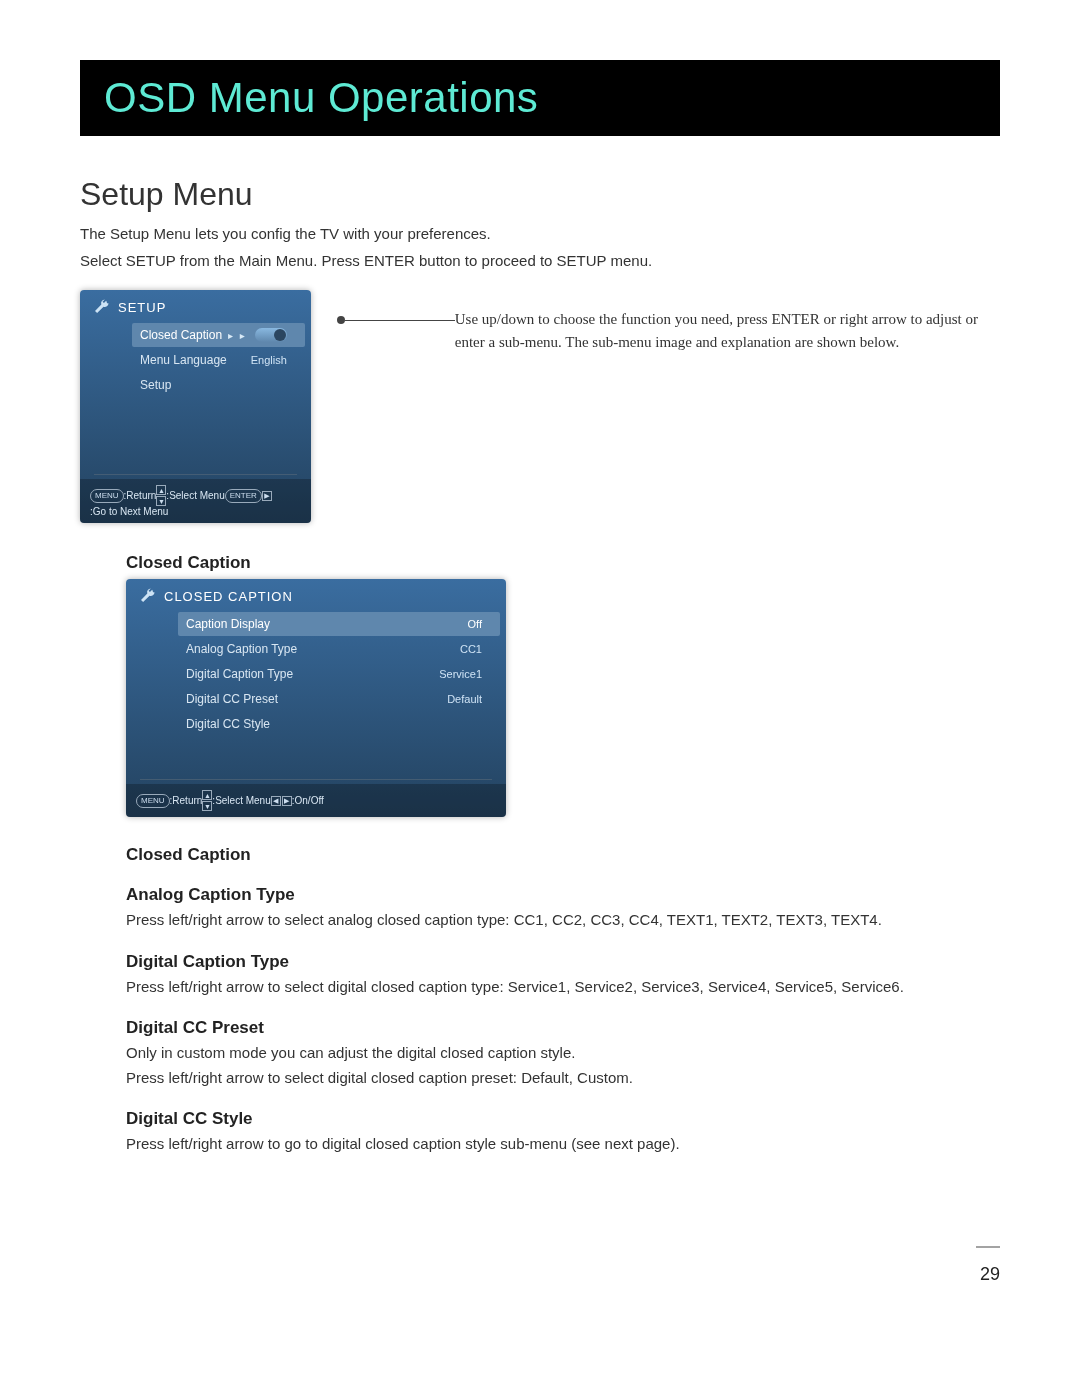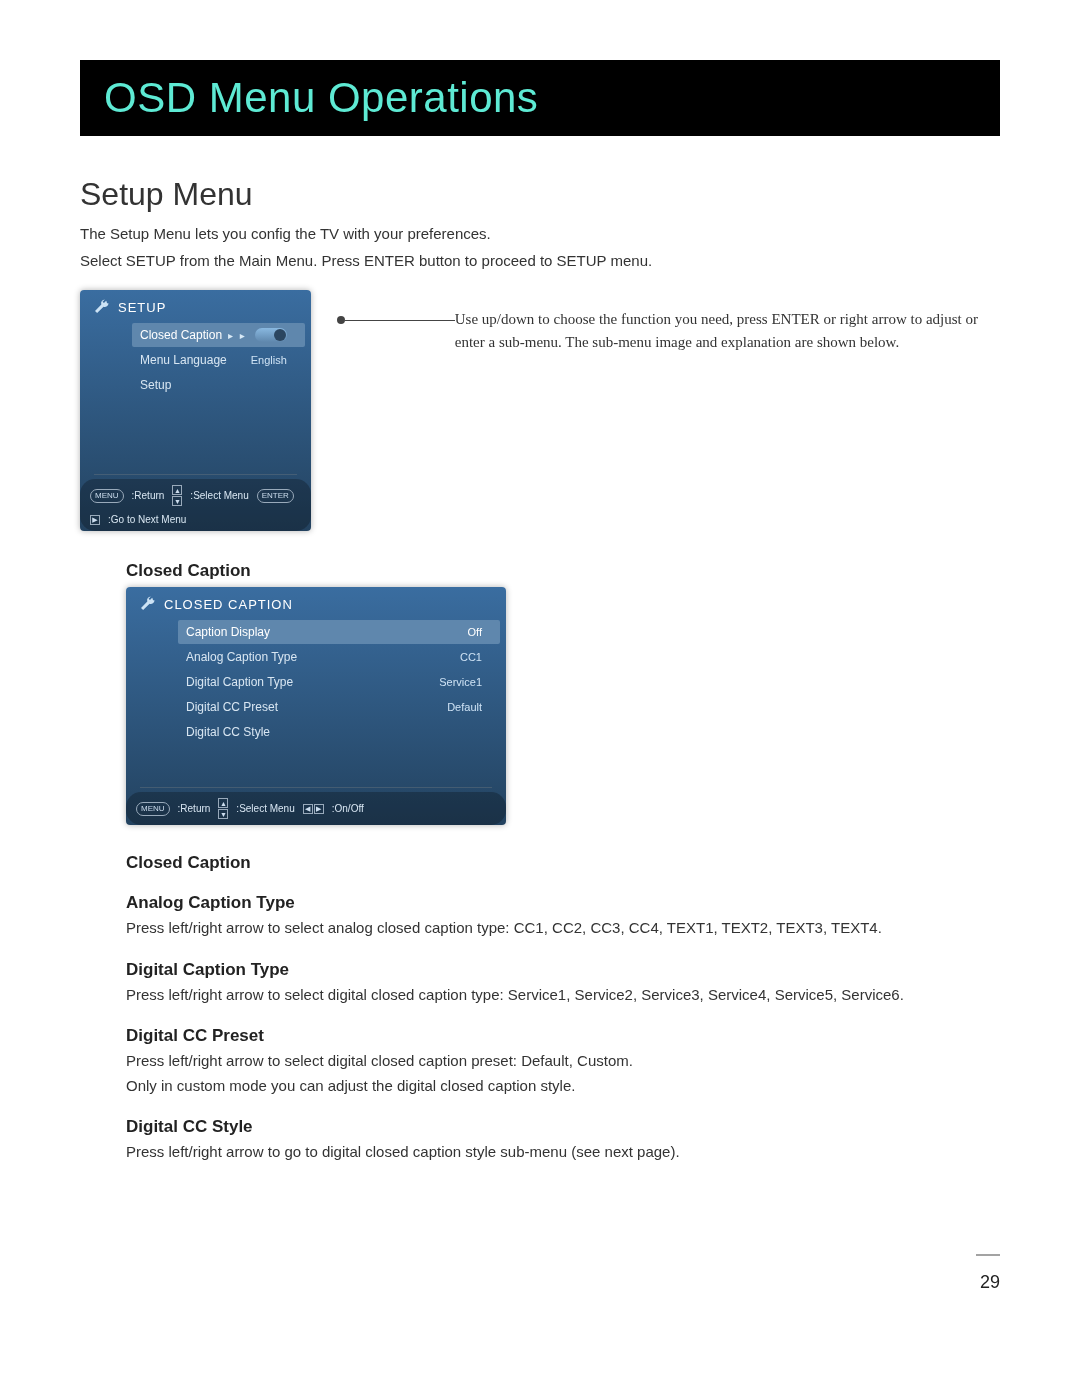--- a/index.html
+++ b/index.html
@@ -10,21 +10,21 @@
   .intro { font-size: 15px; line-height: 1.5; margin: 4px 0; color:#333; }
   .top-row { display: flex; gap: 30px; margin-top: 18px; margin-bottom: 30px; }
   .menu-card { width: 380px; border-radius: 4px; overflow: hidden; background: linear-gradient(#3a6da0,#23425f); color: #d8e6f2; font-size: 12px; box-shadow: 0 0 6px rgba(0,0,0,.3); }
   .menu-card .title-row { display:flex; align-items:center; gap:8px; padding: 8px 12px 4px 12px; font-size: 13px; letter-spacing:1px; color:#fff;}
   .menu-card .wrench { width:18px; height:18px; }
   .menu-card .rows { padding: 2px 0 12px 46px; }
   .menu-row { display:flex; align-items:center; justify-content:space-between; padding:5px 18px 5px 8px; margin:1px 6px; border-radius:2px; }
   .menu-row.selected { background:#5f87ad; color:#fff; }
   .menu-row .val { color:#cfe3f5; font-size:11px; }
   .menu-row.selected .val { color:#fff; }
-  .menu-footer { display:flex; align-items:center; gap:8px; padding:6px 10px; font-size:10px; background: rgba(0,0,0,.25); flex-wrap: wrap; border-radius: 15px;}
+  .menu-footer { display:flex; align-items:center; padding:6px 10px; font-size:10px; background: rgba(0,0,0,.25); flex-wrap: wrap;}
   .pill { display:inline-flex; align-items:center; justify-content:center; min-width:28px; height:14px; border:1px solid #9ab; border-radius:8px; font-size:8px; color:#cde; padding: 0 4px;}
   .side-note { flex:1; font-size:15px; line-height:1.55; color:#333; padding-top:18px; }
   .callout-line { width: 110px; border-top: 1px solid #444; margin-top: 30px; }
   .callout-wrap { display:flex; align-items:flex-start;font-family:Liberation Serif, serif; }
   .callout-dot { width:8px;height:8px;border-radius:50%;background:#444;display:inline-block;margin-top:26px;margin-left:-4px;}
   .sub-heading { font-size: 17px; font-weight: 700; margin: 26px 0 6px 46px; }
   .group { margin-top: 28px; }
   .gh { font-size: 17px; font-weight: 700; margin: 20px 0 4px 46px; }
   .gt { font-size: 15px; line-height:1.5; margin: 0 0 2px 46px; color:#333; }
   .page-num { text-align:right; font-size:18px; color:#222; margin-top:40px; border-top: 2px solid #a3a3a3; display:inline-block; float:right; padding-top:16px; min-width:24px;}
@@ -150,22 +150,22 @@
   <div class="group">
     <div class="gh">Closed Caption</div>
 
     <div class="gh">Analog Caption Type</div>
     <p class="gt">Press left/right arrow to select analog closed caption type: CC1, CC2, CC3, CC4, TEXT1, TEXT2, TEXT3, TEXT4.</p>
 
     <div class="gh">Digital Caption Type</div>
     <p class="gt">Press left/right arrow to select digital closed caption type: Service1, Service2, Service3, Service4, Service5, Service6.</p>
 
     <div class="gh">Digital CC Preset</div>
+    <p class="gt">Only in custom mode you can adjust the digital closed caption style.</p>
     <p class="gt">Press left/right arrow to select digital closed caption preset: Default, Custom.</p>
-    <p class="gt">Only in custom mode you can adjust the digital closed caption style.</p>
 
     <div class="gh">Digital CC Style</div>
     <p class="gt">Press left/right arrow to go to digital closed caption style sub-menu (see next page).</p>
   </div>
 
   <div class="page-num-wrap">
     <span class="page-num">29</span>
   </div>
 </div>
 

